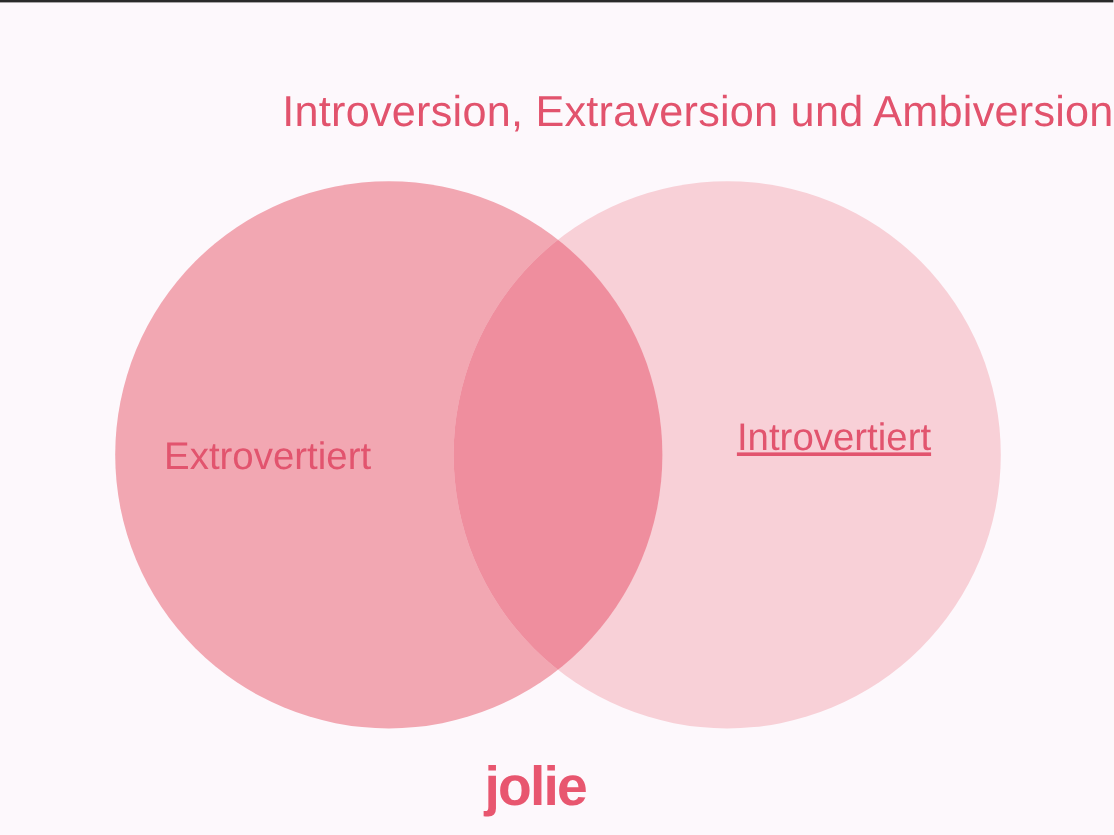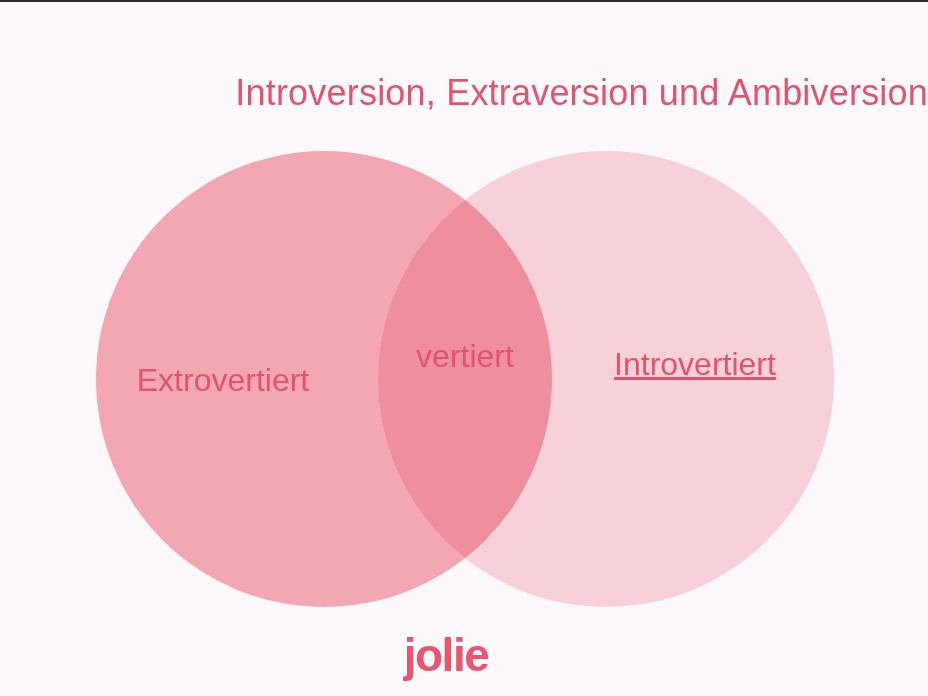--- a/index.html
+++ b/index.html
@@ -27,16 +27,15 @@
       </clipPath>
   </defs>
   <circle cx="324" cy="379" r="228" fill="#f2a7b2"></circle>
   <circle cx="606" cy="379" r="228" fill="#f8d0d7"></circle>
   <circle cx="606" cy="379" r="228" fill="#ef8e9e" clip-path="url(#clipLeft)"></circle>
 </svg>
 
 <div class="lbl lbl-left">Extrovertiert</div>
 <div class="lbl lbl-right">Introvertiert</div>
 <div class="lbl lbl-mid">
-  <div>vertiert</div>
 </div>
 
 <div class="logo">jolie</div>
 
 </body></html>

